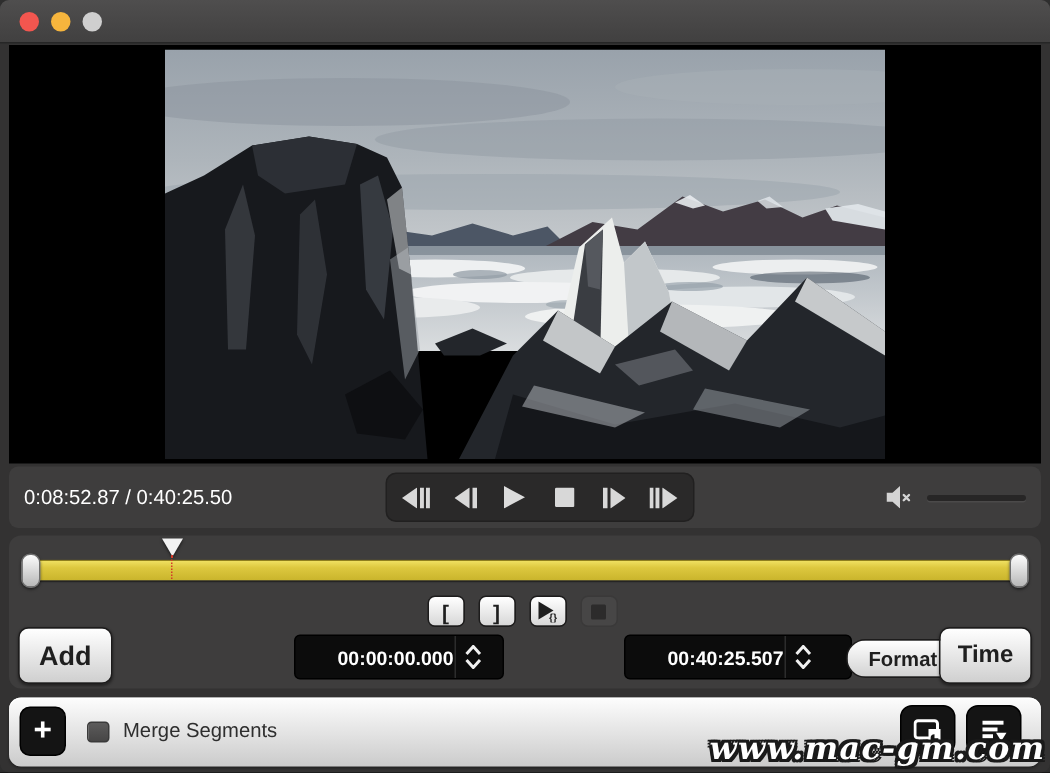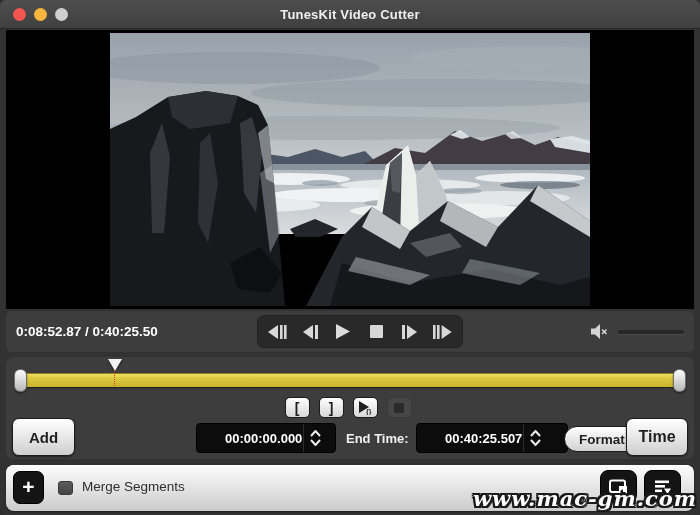--- a/index.html
+++ b/index.html
@@ -17,21 +17,21 @@
 
   
   .stage { position:absolute; top:30px; left:6px; width:688px; height:279px;
     background:#000; display:flex; align-items:center; justify-content:center; }
   .stage svg { display:block; }
 
   
   .playerbar { position:absolute; top:311px; left:6px; width:688px; height:41px;
     background:#3e3d3d; border-radius:6px; }
   .timetext { position:absolute; left:10px; top:0; height:41px; display:flex; align-items:center;
-    color:#ffffff; font-size:13.5px; font-weight:bold; }
+    color:#ffffff; font-size:13.5px; font-weight:normal; }
   .transport { position:absolute; left:251px; top:4px; width:206px; height:33px;
     background:#2a2929; border:1px solid #212020; border-radius:7px;
     display:flex; align-items:center; justify-content:space-evenly; }
   .tbtn { width:28px; height:26px; display:flex; align-items:center; justify-content:center;
     background:transparent; border:none; cursor:pointer; }
   .volume { position:absolute; right:10px; top:0; height:41px; display:flex; align-items:center; gap:8px; }
   .voltrack { width:66px; height:4px; background:#272626; border-radius:2px;
     box-shadow:0 1px 0 rgba(255,255,255,.07); }
 
   
@@ -55,21 +55,21 @@
     display:flex; justify-content:center; gap:9px; transform:translateX(-2px); }
   .cbtn { width:25px; height:21px; border-radius:5px; border:1px solid #1d1c1c;
     background:linear-gradient(#ffffff,#d7d7d7); color:#1e1e1e;
     display:flex; align-items:center; justify-content:center;
     font-weight:bold; font-size:14px; line-height:1; cursor:pointer; padding:0; }
   .cbtn.disabled { background:#474646; border-color:#3a3939; }
   .cbtn.disabled .stopsq { width:10px; height:10px; background:#2c2b2b; border-radius:1px; }
 
   .fieldrow { position:absolute; top:61px; left:0; width:100%; height:40px; color:#eaeaea; }
   .bigbtn { position:absolute; height:38px; border-radius:7px; border:1px solid #1d1c1c;
-    background:linear-gradient(#ffffff,#cfcfcf); color:#1f1f1f; font-weight:bold; font-size:15px;
+    background:linear-gradient(#ffffff,#cfcfcf); color:#1f1f1f; font-weight:bold; font-size:18px;
     font-family:"Liberation Sans",sans-serif; cursor:pointer; box-shadow:0 1px 2px rgba(0,0,0,.45); }
   .addbtn { left:6px; top:0; width:63px; }
   .startbtn { right:6px; top:0; width:62px; font-size:16px; }
   .flabel { position:absolute; top:0; height:40px; display:flex; align-items:center;
     font-size:13px; font-weight:bold; color:#f0f0f0; }
   .timefield { position:absolute; top:5px; height:30px; background:#0c0c0c; border-radius:4px;
     border:1px solid #000; display:flex; overflow:hidden; }
   .timefield input { background:transparent; border:none; outline:none; color:#ffffff;
     font-family:"Liberation Sans",sans-serif; font-size:13px; font-weight:bold;
     padding-left:28px; width:106px; }
@@ -105,21 +105,20 @@
 <body>
 
 <div class="window">
 
   <div class="titlebar">
     <div class="traffic">
       <div class="light" style="background:#f2564f"></div>
       <div class="light" style="background:#f6b53d"></div>
       <div class="light" style="background:#cfcfcf"></div>
     </div>
-    <div class="title">TunesKit Video Cutter</div>
   </div>
 
   <div class="stage">
     <svg width="480" height="273" viewBox="0 0 480 273">
       <defs>
         <linearGradient id="sky" x1="0" y1="0" x2="0" y2="1">
           <stop offset="0" stop-color="#99a2ab"></stop>
           <stop offset="0.55" stop-color="#aeb5bb"></stop>
           <stop offset="1" stop-color="#c6cacd"></stop>
         </linearGradient>
@@ -273,21 +272,20 @@
         <div class="stepper">
           <svg width="11" height="7" viewBox="0 0 11 7">
               <polyline points="1,6 5.5,1 10,6" fill="none" stroke="#f0f0f0" stroke-width="2"></polyline>
             </svg>
           <svg width="11" height="7" viewBox="0 0 11 7">
               <polyline points="1,1 5.5,6 10,1" fill="none" stroke="#f0f0f0" stroke-width="2"></polyline>
             </svg>
         </div>
       </div>
 
-      <div class="flabel" style="left:340px">End Time:</div>
       <div class="timefield" style="left:410px; width:152px">
         <input readonly="" value="00:40:25.507" style="">
         <div class="stepper">
           <svg width="11" height="7" viewBox="0 0 11 7">
               <polyline points="1,6 5.5,1 10,6" fill="none" stroke="#f0f0f0" stroke-width="2"></polyline>
             </svg>
           <svg width="11" height="7" viewBox="0 0 11 7">
               <polyline points="1,1 5.5,6 10,1" fill="none" stroke="#f0f0f0" stroke-width="2"></polyline>
             </svg>
         </div>

